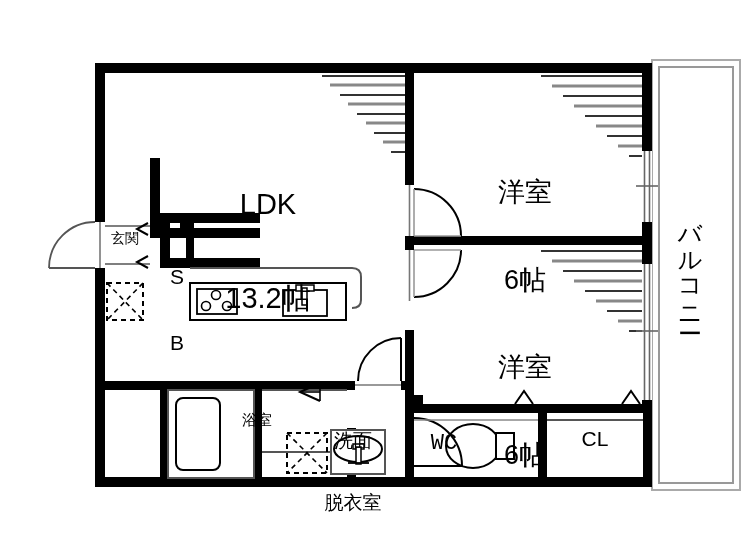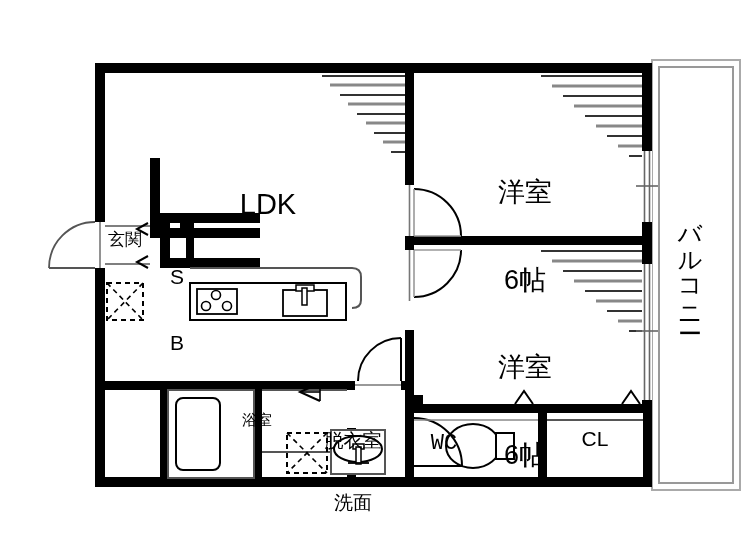--- a/index.html
+++ b/index.html
@@ -266,44 +266,45 @@
     </g>
 
     <g>
       <line x1="414" y1="420" x2="538" y2="420" stroke="#888" stroke-width="1.4"></line>
     </g>
 
   </svg>
 
   <div class="lbl" style="left:198px; top:126px; width:140px; font-size:29px;">
     <div>LDK</div>
+    <div>13.2帖</div>
   </div>
 
   <div class="lbl" style="left:460px; top:120px; width:130px; font-size:27px;">
     <div>洋室</div>
     <div>6帖</div>
   </div>
 
   <div class="lbl" style="left:460px; top:295px; width:130px; font-size:27px;">
     <div>洋室</div>
     <div>6帖</div>
   </div>
 
-  <div class="lbl" style="left:100px; top:231px; width:50px; font-size:17px;">玄関</div>
+  <div class="lbl" style="left:100px; top:231px; width:50px; font-size:14px;">玄関</div>
 
   <div class="lbl" style="left:165px; top:222px; width:24px; font-size:21px; line-height:1.05;">
     <div>S</div>
     <div>B</div>
   </div>
 
   <div class="lbl" style="left:222px; top:412px; width:70px; font-size:15px;">浴室</div>
 
   <div class="lbl" style="left:303px; top:390px; width:100px; font-size:19px;">
+    <div>洗面</div>
     <div>脱衣室</div>
-    <div>洗面</div>
   </div>
 
   <div class="lbl" style="left:418px; top:432px; width:52px; font-size:22px;font-family:Liberation Mono, monospace;">WC</div>
 
   <div class="lbl" style="left:558px; top:428px; width:74px; font-size:21px;">CL</div>
 
   <div class="lbl lbl-vert" style="left:678px; top:207px; font-size:24px;">バルコニー</div>
 
 </div>
 

